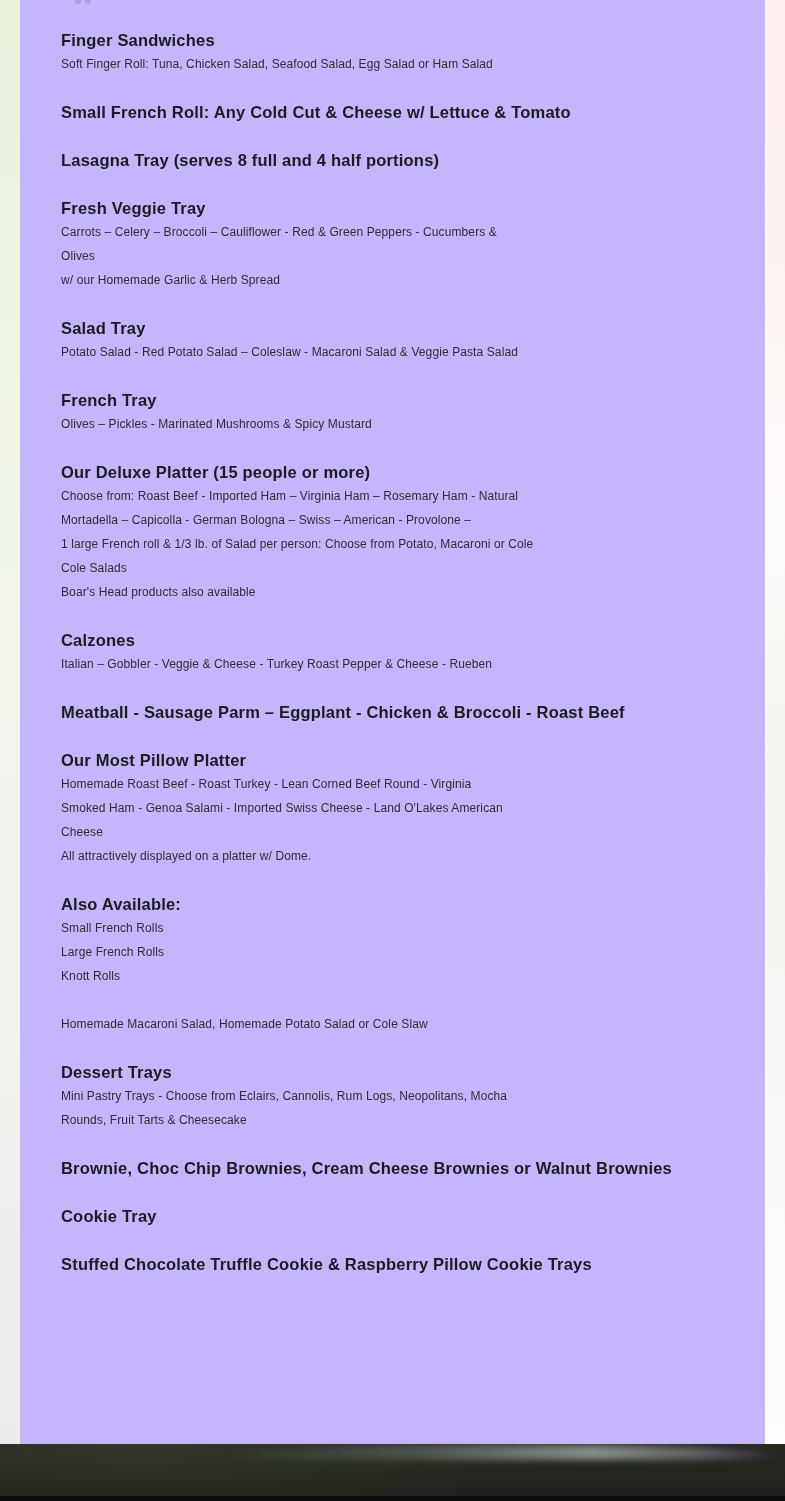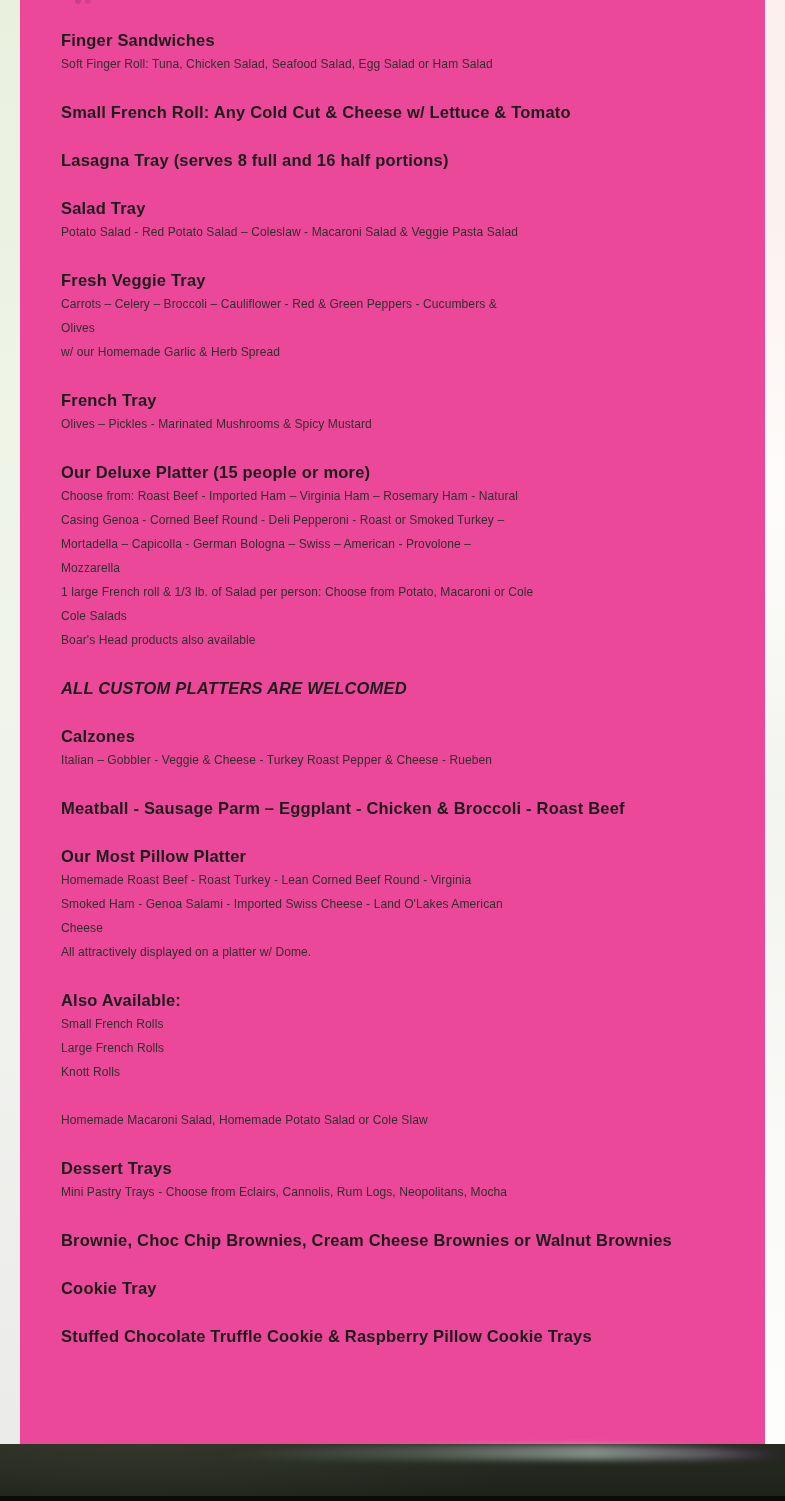--- a/index.html
+++ b/index.html
@@ -13,21 +13,21 @@
     position: absolute; left: 0; top: 0; width: 20px; height: 1444px;
     background: linear-gradient(180deg, #e9f0de 0%, #edf3e4 20%, #f0f4ea 45%, #f0f2ee 70%, #ebebe9 100%);
   }
   .edge-right {
     position: absolute; left: 765px; top: 0; width: 20px; height: 1444px;
     background: linear-gradient(180deg, #fcefed 0%, #fbf2f0 15%, #fefcfb 35%, #f2f4ef 55%, #f9f9f7 78%, #fdfdfc 100%);
   }
   .panel {
     position: absolute; left: 20px; top: 0;
     width: 745px; height: 1444px;
-    background: #ec4899;
+    background: #c4b5fd;
     padding: 28px 41px 0 41px;
     box-sizing: border-box;
   }
   .frag {
     position: absolute; top: 0; left: 55px; width: 6px; height: 4px;
     background: rgba(0,0,0,0.13); border-radius: 0 0 3px 3px;
     box-shadow: 10px 0 0 rgba(0,0,0,0.10);
   }
   .block { margin: 24px 0 0 0; }
   .block.first { margin-top: 0; }
@@ -75,54 +75,49 @@
   <section class="block first">
     <h3 class="h">Finger Sandwiches</h3>
     <p class="l">Soft Finger Roll: Tuna, Chicken Salad, Seafood Salad, Egg Salad or Ham Salad</p>
   </section>
 
   <section class="block">
     <h3 class="h">Small French Roll: Any Cold Cut &amp; Cheese w/ Lettuce &amp; Tomato</h3>
   </section>
 
   <section class="block">
-    <h3 class="h">Lasagna Tray (serves 8 full and 16 half portions)</h3>
-  </section>
-
-  <section class="block">
-    <h3 class="h">Salad Tray</h3>
-    <p class="l">Potato Salad - Red Potato Salad – Coleslaw - Macaroni Salad &amp; Veggie Pasta Salad</p>
+    <h3 class="h">Lasagna Tray (serves 8 full and 4 half portions)</h3>
   </section>
 
   <section class="block">
     <h3 class="h">Fresh Veggie Tray</h3>
     <p class="l">Carrots – Celery – Broccoli – Cauliflower - Red &amp; Green Peppers - Cucumbers &amp;</p>
     <p class="l">Olives</p>
     <p class="l">w/ our Homemade Garlic &amp; Herb Spread</p>
   </section>
 
   <section class="block">
+    <h3 class="h">Salad Tray</h3>
+    <p class="l">Potato Salad - Red Potato Salad – Coleslaw - Macaroni Salad &amp; Veggie Pasta Salad</p>
+  </section>
+
+  <section class="block">
     <h3 class="h">French Tray</h3>
     <p class="l">Olives – Pickles - Marinated Mushrooms &amp; Spicy Mustard</p>
   </section>
 
   <section class="block">
     <h3 class="h">Our Deluxe Platter (15 people or more)</h3>
     <p class="l">Choose from: Roast Beef - Imported Ham – Virginia Ham – Rosemary Ham - Natural</p>
-    <p class="l">Casing Genoa - Corned Beef Round - Deli Pepperoni - Roast or Smoked Turkey –</p>
     <p class="l">Mortadella – Capicolla - German Bologna – Swiss – American - Provolone –</p>
-    <p class="l">Mozzarella</p>
     <p class="l">1 large French roll &amp; 1/3 lb. of Salad per person: Choose from Potato, Macaroni or Cole</p>
     <p class="l">Cole Salads</p>
     <p class="l">Boar's Head products also available</p>
   </section>
 
-  <section class="block">
-    <h3 class="h hi">ALL CUSTOM PLATTERS ARE WELCOMED</h3>
-  </section>
 
   <section class="block">
     <h3 class="h">Calzones</h3>
     <p class="l">Italian – Gobbler - Veggie &amp; Cheese - Turkey Roast Pepper &amp; Cheese - Rueben</p>
   </section>
 
   <section class="block">
     <h3 class="h">Meatball - Sausage Parm – Eggplant - Chicken &amp; Broccoli - Roast Beef</h3>
   </section>
 
@@ -141,20 +136,21 @@
     <p class="l">Knott Rolls</p>
   </section>
 
   <section class="block">
     <p class="l">Homemade Macaroni Salad, Homemade Potato Salad or Cole Slaw</p>
   </section>
 
   <section class="block">
     <h3 class="h">Dessert Trays</h3>
     <p class="l">Mini Pastry Trays - Choose from Eclairs, Cannolis, Rum Logs, Neopolitans, Mocha</p>
+    <p class="l">Rounds, Fruit Tarts &amp; Cheesecake</p>
   </section>
 
   <section class="block">
     <h3 class="h">Brownie, Choc Chip Brownies, Cream Cheese Brownies or Walnut Brownies</h3>
   </section>
 
   <section class="block">
     <h3 class="h">Cookie Tray</h3>
   </section>
 

